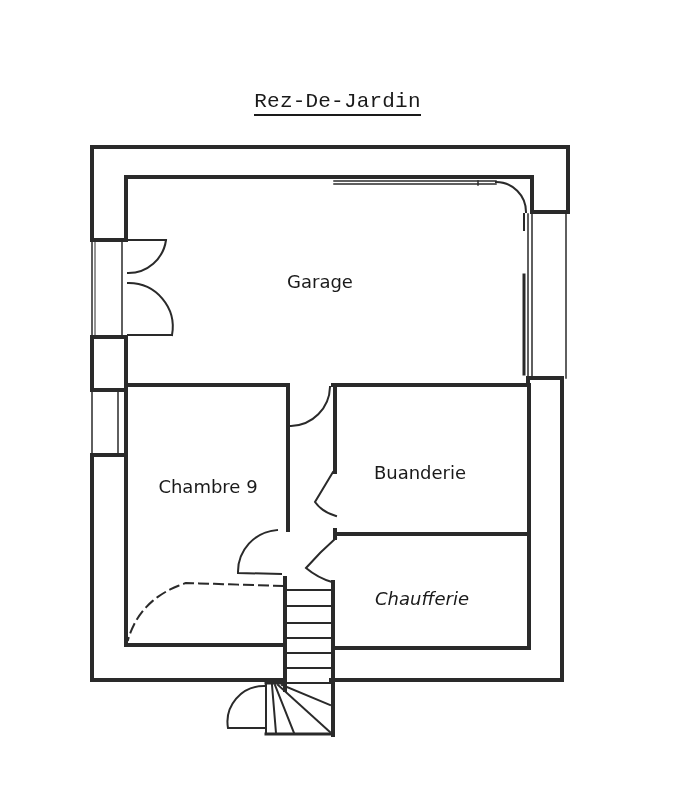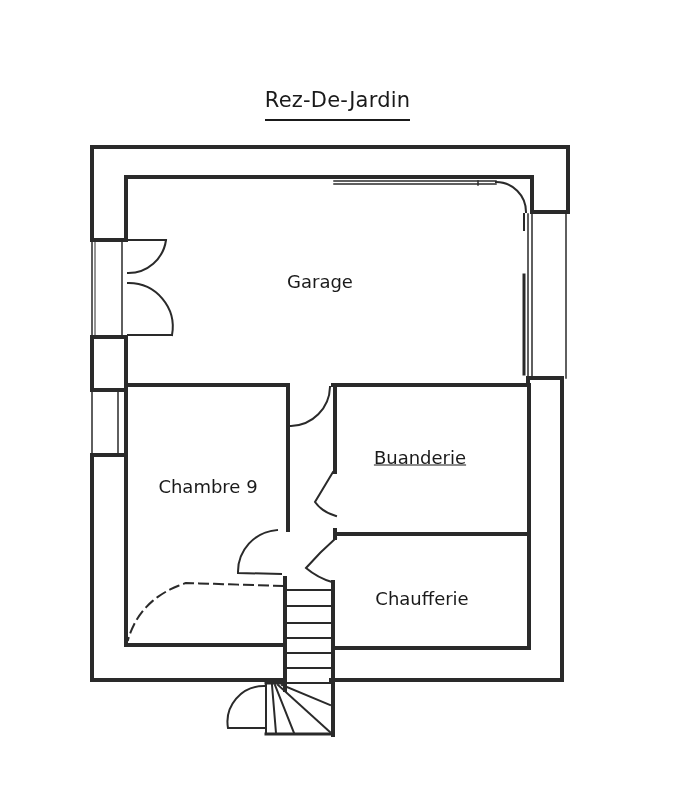--- a/index.html
+++ b/index.html
@@ -1,21 +1,21 @@
 <!DOCTYPE html>
 <html><head>
 <meta charset="utf-8">
 <style>
   html, body { margin: 0; padding: 0; background: #ffffff; }
   body { width: 675px; height: 800px; position: relative; overflow: hidden; font-family: "DejaVu Sans", sans-serif; }
   .title {
     position: absolute; left: 0; width: 675px; top: 88px; text-align: center;
     font-size: 21px; color: #1a1a1a; letter-spacing: 0.2px;
   }
-  .title span { border-bottom: 2px solid #1a1a1a; padding-bottom: 7px; }
+  .title span { border-bottom: 2px solid #1a1a1a; padding-bottom: 1px; font-family: Liberation Mono, monospace; }
   svg.plan { position: absolute; left: 0; top: 0; }
   .room-label {
     position: absolute; font-size: 18px; color: #1a1a1a; white-space: nowrap;
     transform: translate(-50%, -50%);
   }
 </style>
 </head>
 <body>
 
 <div class="title"><span>Rez-De-Jardin</span></div>
@@ -149,14 +149,14 @@
       <line x1="278" y1="685" x2="330" y2="732"></line>
       <line x1="282" y1="685" x2="330" y2="705"></line>
     </g>
 
     <path d="M264 686 A36 36 0 0 0 228 728 L264 728" stroke-width="2"></path>
   </g>
 </svg>
 
 <div class="room-label" style="left:320px; top:281px;">Garage</div>
 <div class="room-label" style="left:208px; top:486px;">Chambre 9</div>
-<div class="room-label" style="left:420px; top:457px;text-decoration:underline;">Buanderie</div>
-<div class="room-label" style="left:422px; top:598px;">Chaufferie</div>
+<div class="room-label" style="left:420px; top:472px;">Buanderie</div>
+<div class="room-label" style="left:422px; top:598px;font-style:italic;">Chaufferie</div>
 
 </body></html>

